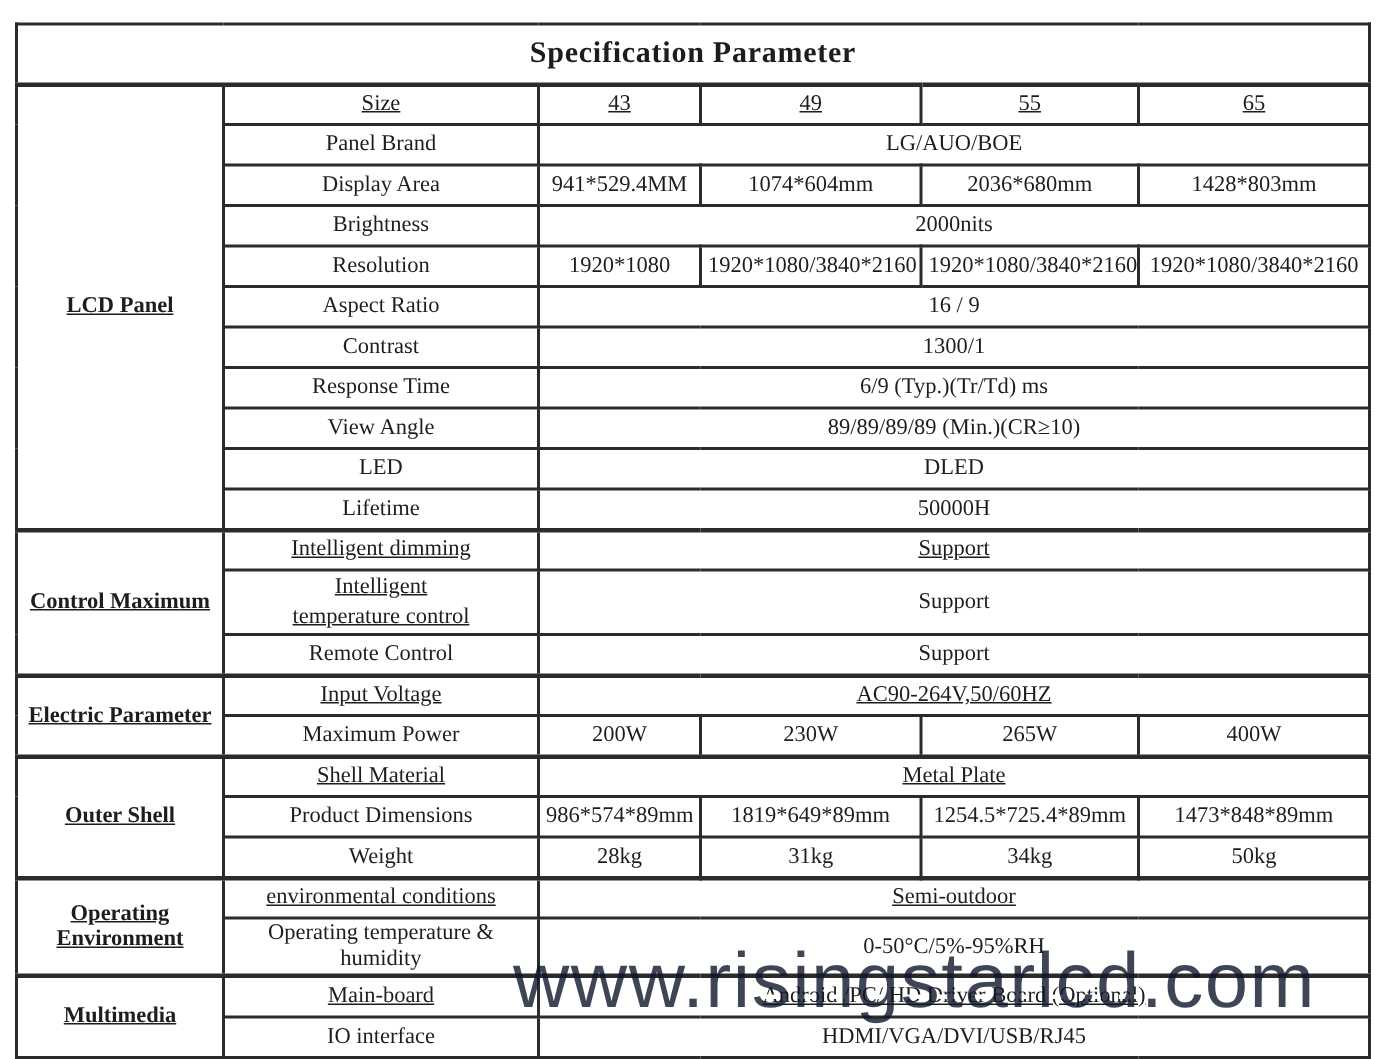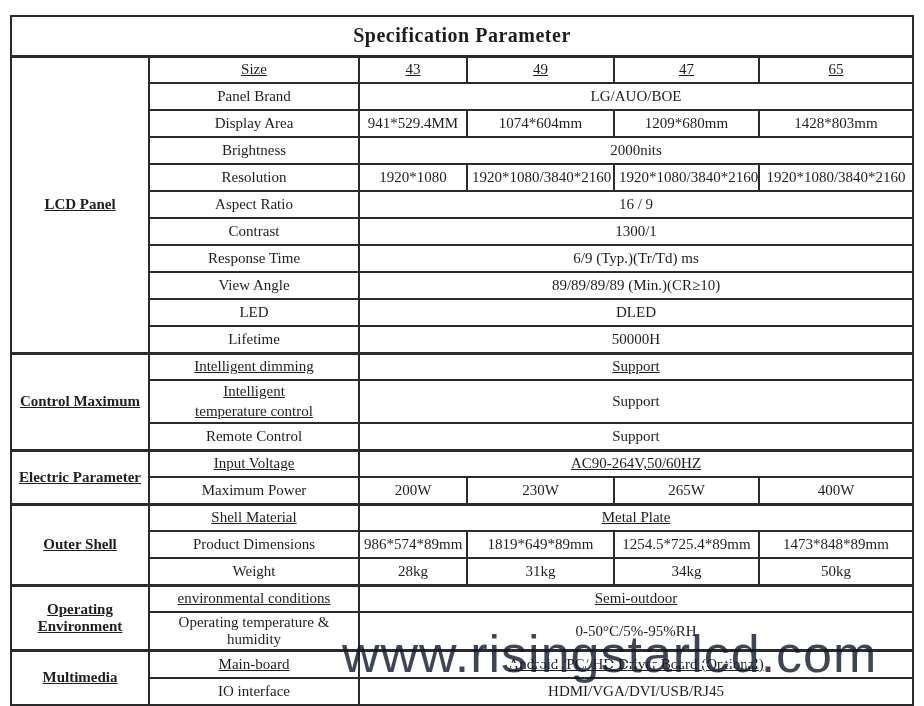--- a/index.html
+++ b/index.html
@@ -63,32 +63,32 @@
     <tbody>
         <tr>
       <td colspan="6" class="title">Specification Parameter</td>
     </tr>
 
     <tr class="sec-start">
       <td class="cat" rowspan="11">LCD Panel</td>
       <td class="param">Size</td>
       <td class="val">43</td>
       <td class="val">49</td>
-      <td class="val">47</td>
+      <td class="val">55</td>
       <td class="val">65</td>
     </tr>
     <tr>
       <td class="param">Panel Brand</td>
       <td class="val" colspan="4">LG/AUO/BOE</td>
     </tr>
     <tr>
       <td class="param">Display Area</td>
       <td class="val">941*529.4MM</td>
       <td class="val">1074*604mm</td>
-      <td class="val">1209*680mm</td>
+      <td class="val">2036*680mm</td>
       <td class="val">1428*803mm</td>
     </tr>
     <tr>
       <td class="param">Brightness</td>
       <td class="val" colspan="4">2000nits</td>
     </tr>
     <tr>
       <td class="param">Resolution</td>
       <td class="val">1920*1080</td>
       <td class="val">1920*1080/3840*2160</td>

